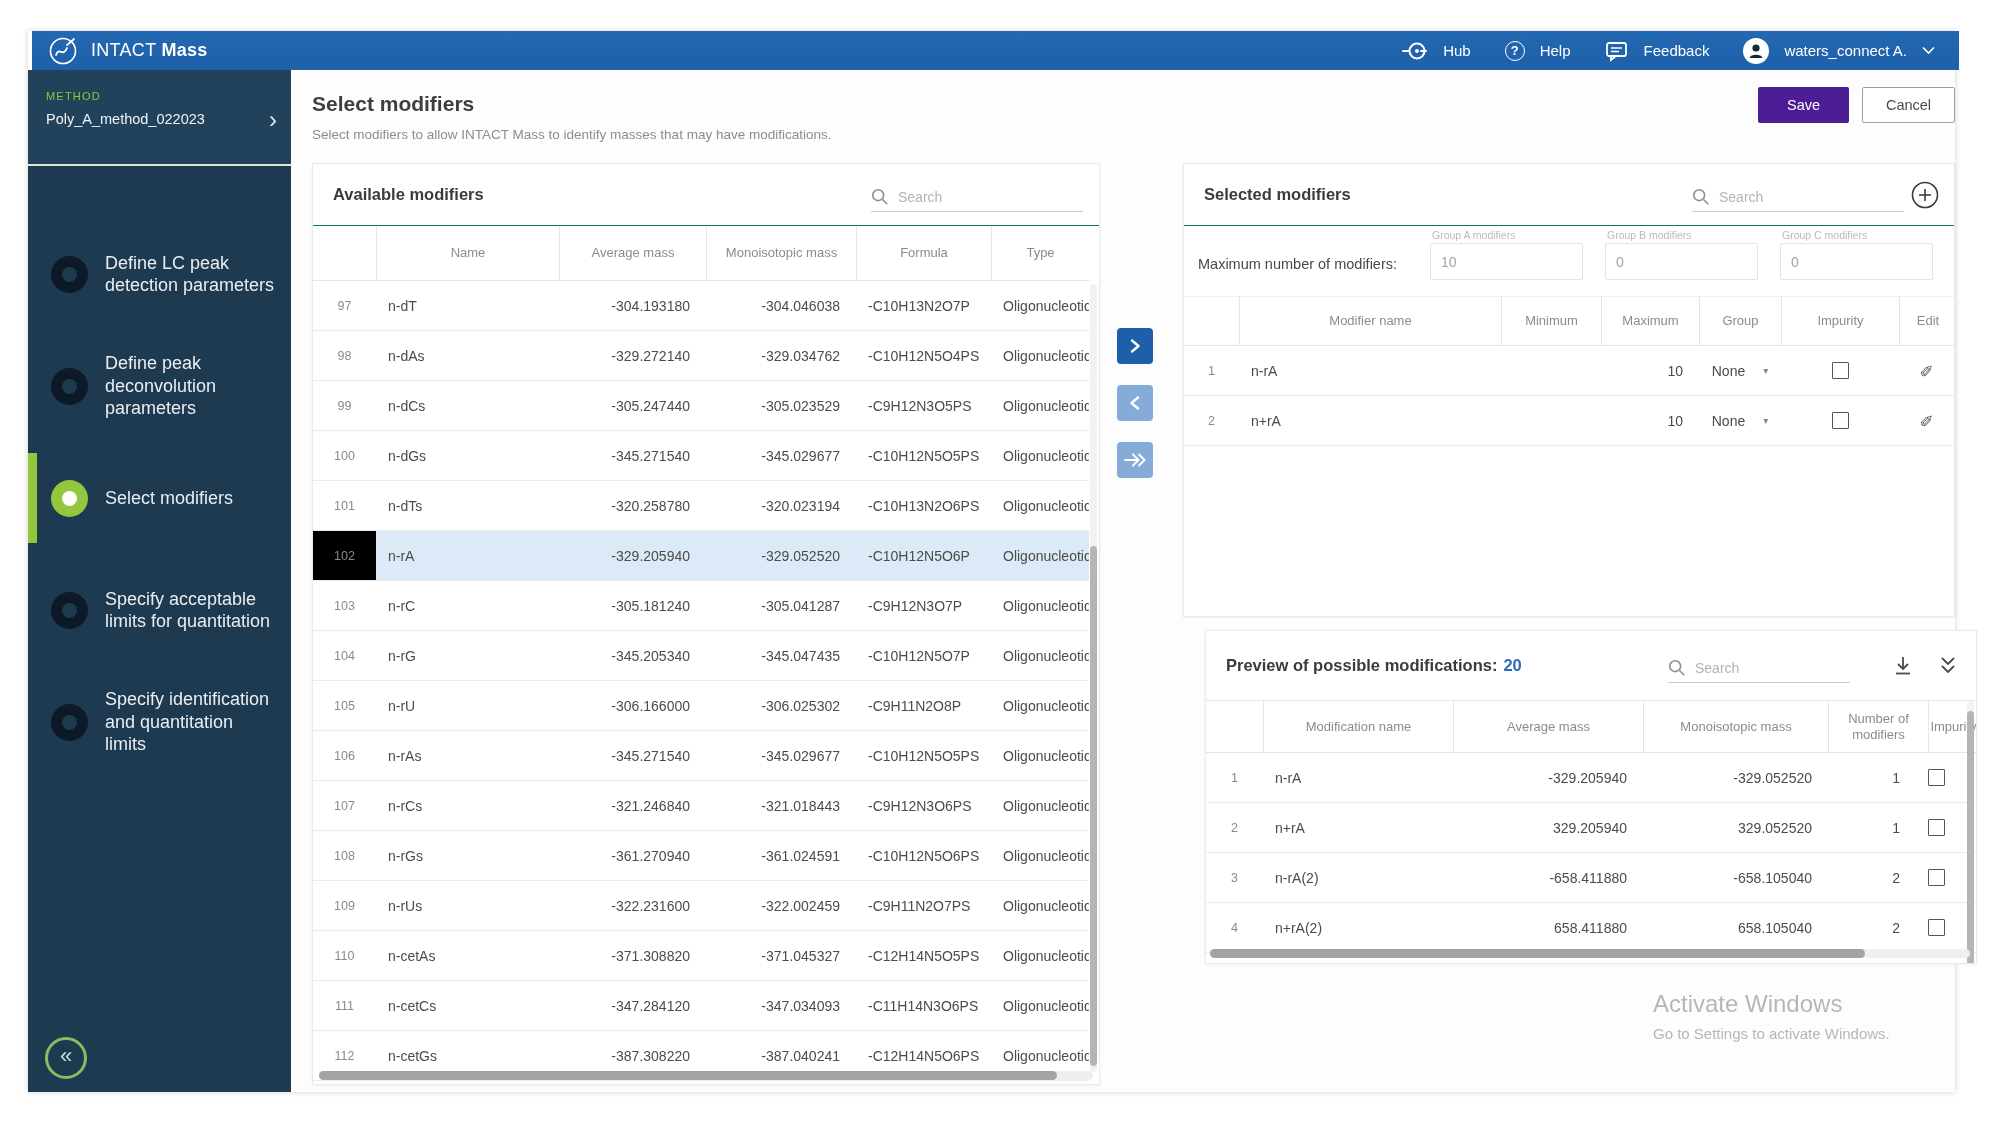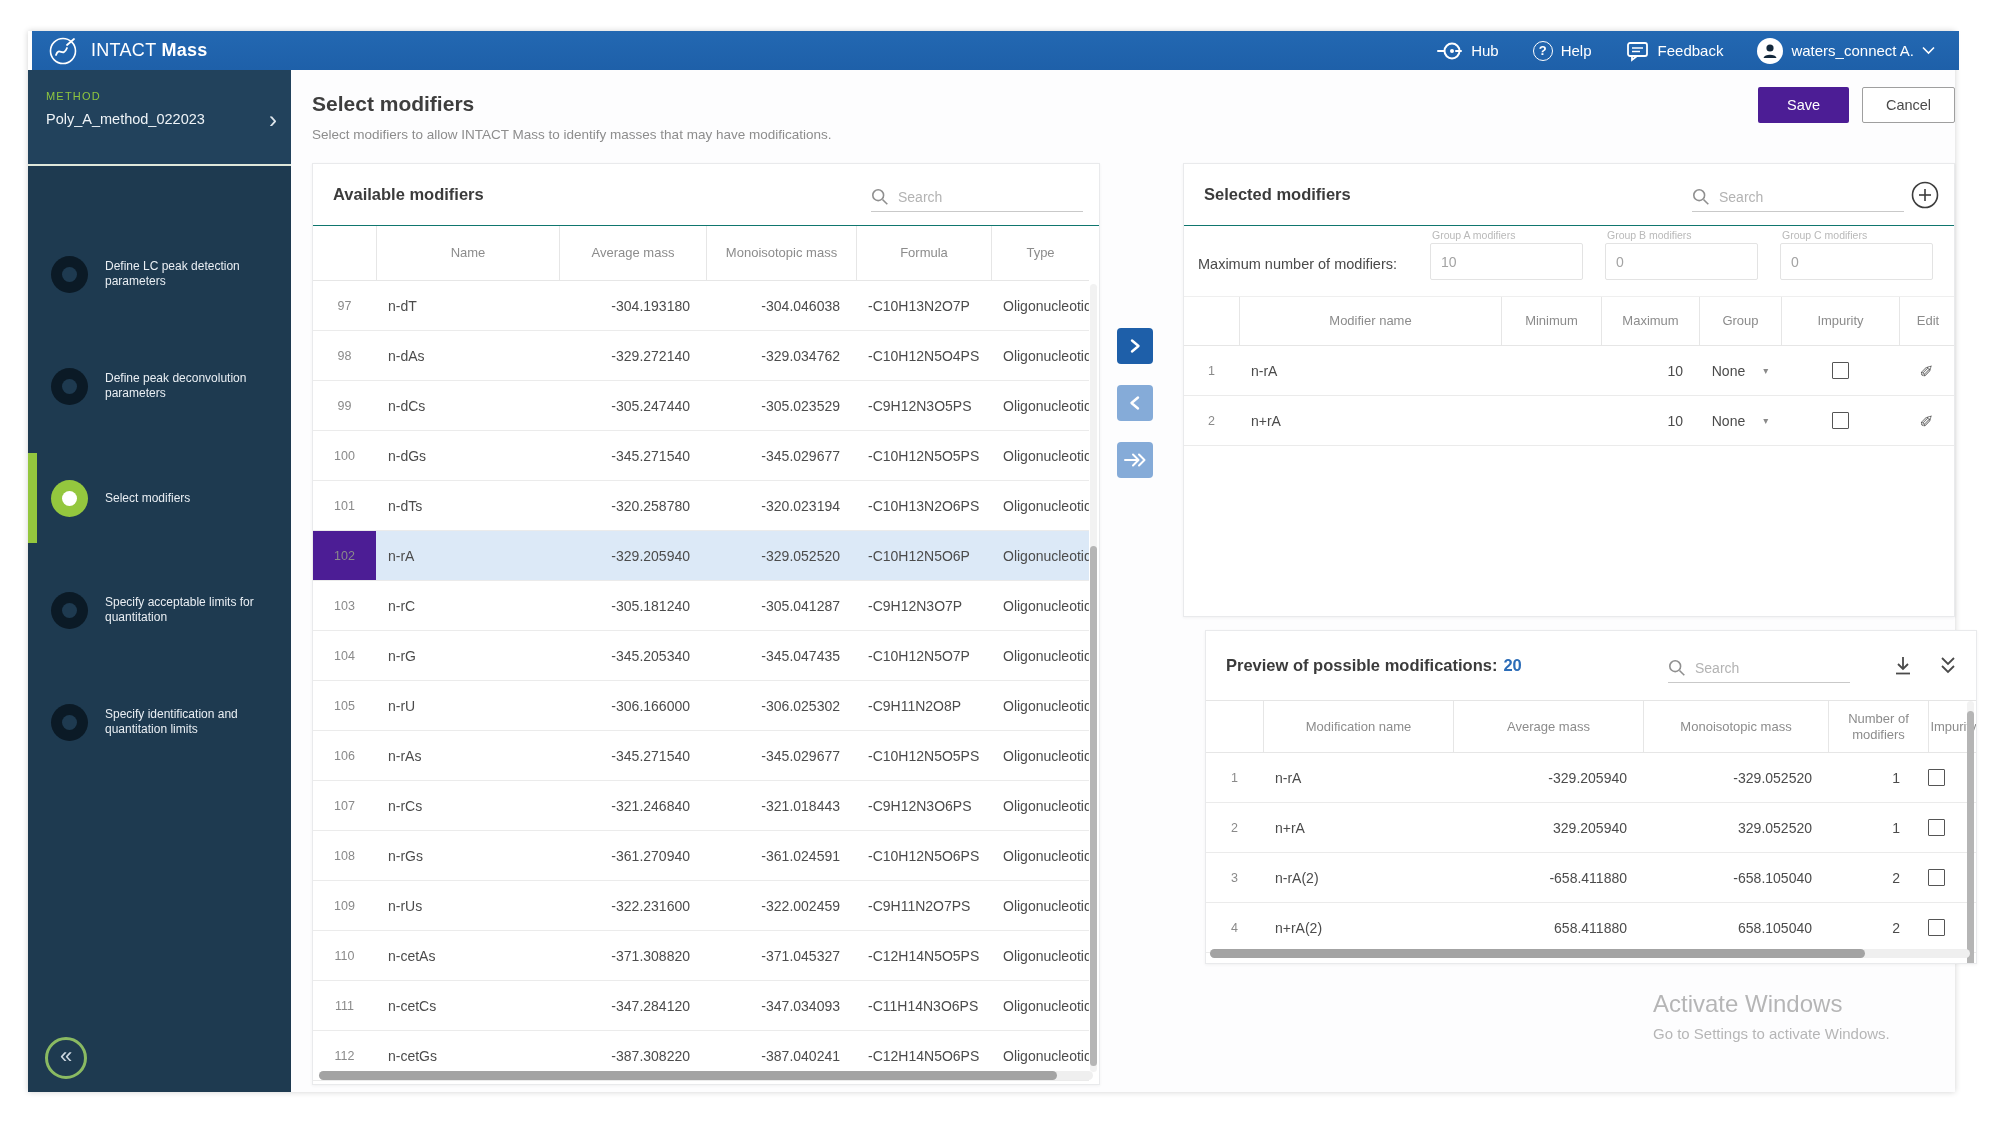--- a/index.html
+++ b/index.html
@@ -7,38 +7,38 @@
   .screen { position:relative; width:2000px; height:1128px; background:#fff; }
   .app { position:absolute; left:28px; top:31px; width:1927px; height:1061px; background:#fff; box-shadow:0 0 6px rgba(0,0,0,.18); }
 
   
   .topbar { position:absolute; left:4px; top:0; width:100%; height:39px; background:linear-gradient(#2368b2,#1e60a9); display:flex; align-items:center; justify-content:space-between; padding:0 24px 0 16px; }
   .tb-left { display:flex; align-items:center; gap:12px; }
   .logo { width:31px; height:31px; flex-shrink:0; }
   .brand { color:#fff; font-size:18px; letter-spacing:.3px; }
   .brand b { font-weight:700; }
   .tb-right { display:flex; align-items:center; gap:34px; }
-  .tb-item { display:flex; align-items:center; gap:8px; color:#fff; font-size:15px; cursor:pointer; }
+  .tb-item { display:flex; align-items:center; gap:15px; color:#fff; font-size:15px; cursor:pointer; }
   .help-circ { width:20px; height:20px; border:1.6px solid #fff; border-radius:50%; display:flex; align-items:center; justify-content:center; font-size:13px; font-weight:700; }
   .avatar { width:26px; height:26px; background:#fff; border-radius:50%; display:flex; align-items:center; justify-content:center; }
 
   
   .sidebar { position:absolute; left:0; top:39px; width:263px; height:1022px; background:#1e3a50; }
   .method { position:relative; height:96px; background:#22425c; border-bottom:2px solid #dfe7da; padding:20px 0 0 18px; cursor:pointer; }
   .method-label { color:#8fc63f; font-size:11px; letter-spacing:1.2px; }
   .method-name { color:#eef3f7; font-size:14.5px; margin-top:9px; }
   .method-chev { position:absolute; right:14px; top:38px; color:#dfe6ec; font-size:24px; line-height:1; }
   .steps { position:absolute; top:148px; left:0; width:263px; }
   .step { position:relative; height:112px; display:flex; align-items:center; gap:17px; padding-left:23px; cursor:pointer; }
   .step.step-active::before { content:''; position:absolute; left:0; top:11px; bottom:11px; width:9px; background:#94c73e; }
   .step-dot { position:relative; width:37px; height:37px; border-radius:50%; background:#0b1a26; flex-shrink:0; }
   .step-dot::after { content:''; position:absolute; inset:11px; border-radius:50%; background:#1e3a50; }
   .step.step-active .step-dot { background:#94c73e; }
   .step.step-active .step-dot::after { background:#fff; inset:11px; }
-  .step-label { color:#e9eef3; font-size:12px; line-height:1.25; width:172px; }
+  .step-label { color:#e9eef3; font-size:18px; line-height:1.25; width:172px; }
   .collapse-btn { position:absolute; left:17px; bottom:13px; width:42px; height:42px; border-radius:50%; border:3.5px solid #8aba62; color:#ccd6df; font-size:22px; display:flex; align-items:center; justify-content:center; cursor:pointer; padding-bottom:4px; }
 
   
   .main { position:absolute; left:263px; top:39px; width:1664px; height:1022px; background:#fdfdfe; }
   .page-title { position:absolute; left:21px; top:22px; font-size:21px; font-weight:600; color:#3e3e3e; }
   .page-subtitle { position:absolute; left:21px; top:57px; font-size:13.5px; color:#8d8d8d; }
   .btn-save { position:absolute; left:1467px; top:17px; width:91px; height:36px; background:#4c1d95; color:#fff; border:none; font-size:14.5px; font-family:inherit; cursor:pointer; border-radius:2px; }
   .btn-cancel { position:absolute; left:1571px; top:17px; width:93px; height:36px; background:#fff; color:#4a4a4a; border:1px solid #9f9f9f; font-size:14.5px; font-family:inherit; cursor:pointer; border-radius:2px; }
 
   .card { position:absolute; background:#fff; border:1px solid #e9eaec; box-shadow:0 1px 3px rgba(0,0,0,.05); overflow:hidden; }
@@ -56,21 +56,21 @@
   .c-right { justify-content:flex-end; padding-right:16px; }
   .c-left { padding-left:12px; }
 
   
   .card-available { left:21px; top:93px; width:788px; height:922px; }
   .card-available .search { right:16px; top:18px; width:212px; }
   .grid-av { display:grid; grid-template-columns:63px 183px 147px 150px 135px 1fr; }
   .av-head { height:55px; border-bottom:1px solid #e6e6e6; margin-right:10px; }
   .av-row { height:50px; margin-right:10px; }
   .av-row.sel .cell { background:#dce9f7; }
-  .av-row.sel .c-num { background:#4c1d95;text-align:right; }
+  .av-row.sel .c-num { background:#000000;text-align:right; }
   .vscroll { position:absolute; width:7px; background:#f2f2f2; border-radius:4px; }
   .vthumb { position:absolute; left:0; width:7px; background:#b5b5b5; border-radius:4px; }
   .hscroll { position:absolute; height:9px; background:#efefef; border-radius:5px; }
   .hthumb { position:absolute; top:0; height:9px; background:#a3a3a3; border-radius:5px; }
   .av-vscroll { right:2px; top:120px; height:788px; }
   .av-hscroll { left:6px; bottom:4px; width:774px; }
 
   
   .transfer { position:absolute; left:826px; top:258px; width:36px; }
   .xfer-btn { width:36px; height:36px; border:none; border-radius:4px; margin-bottom:21px; display:flex; align-items:center; justify-content:center; cursor:pointer; }

